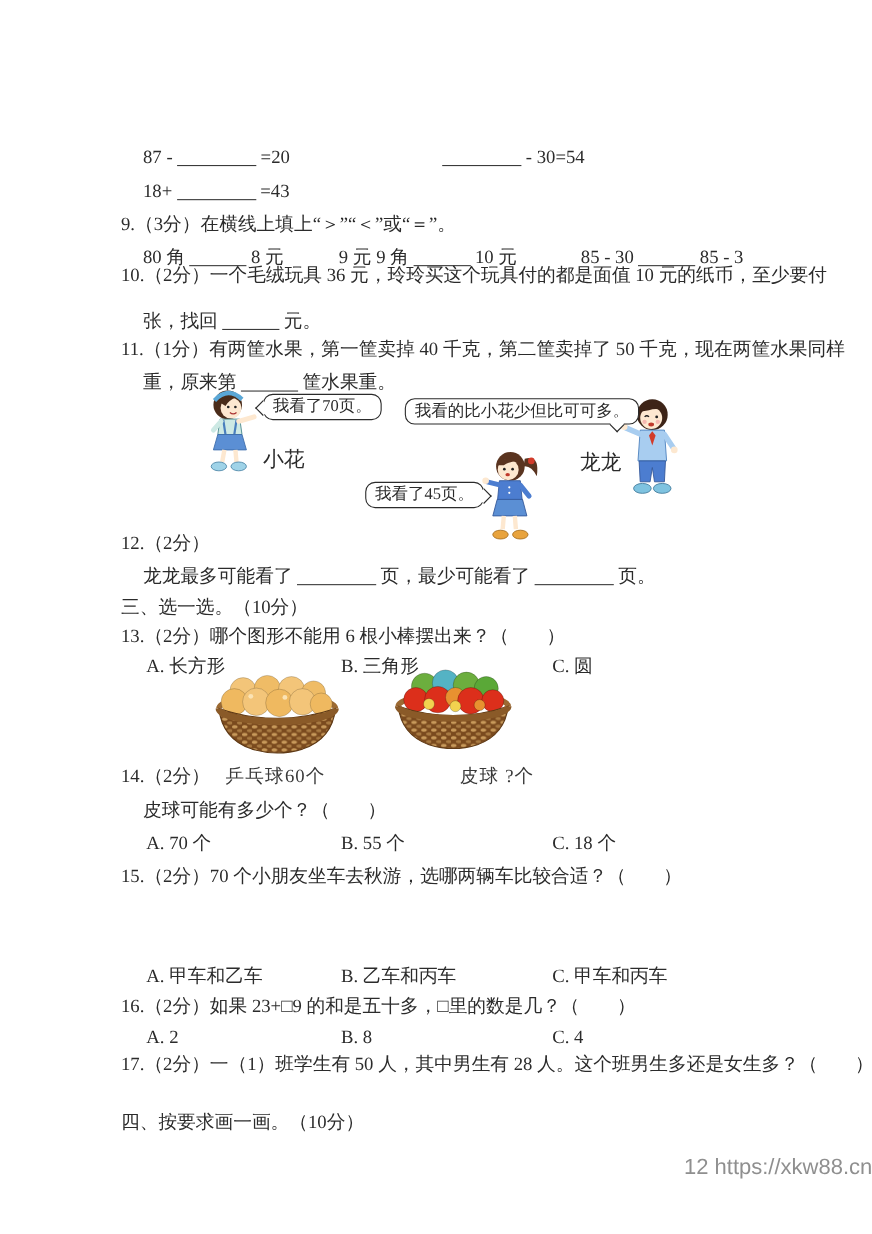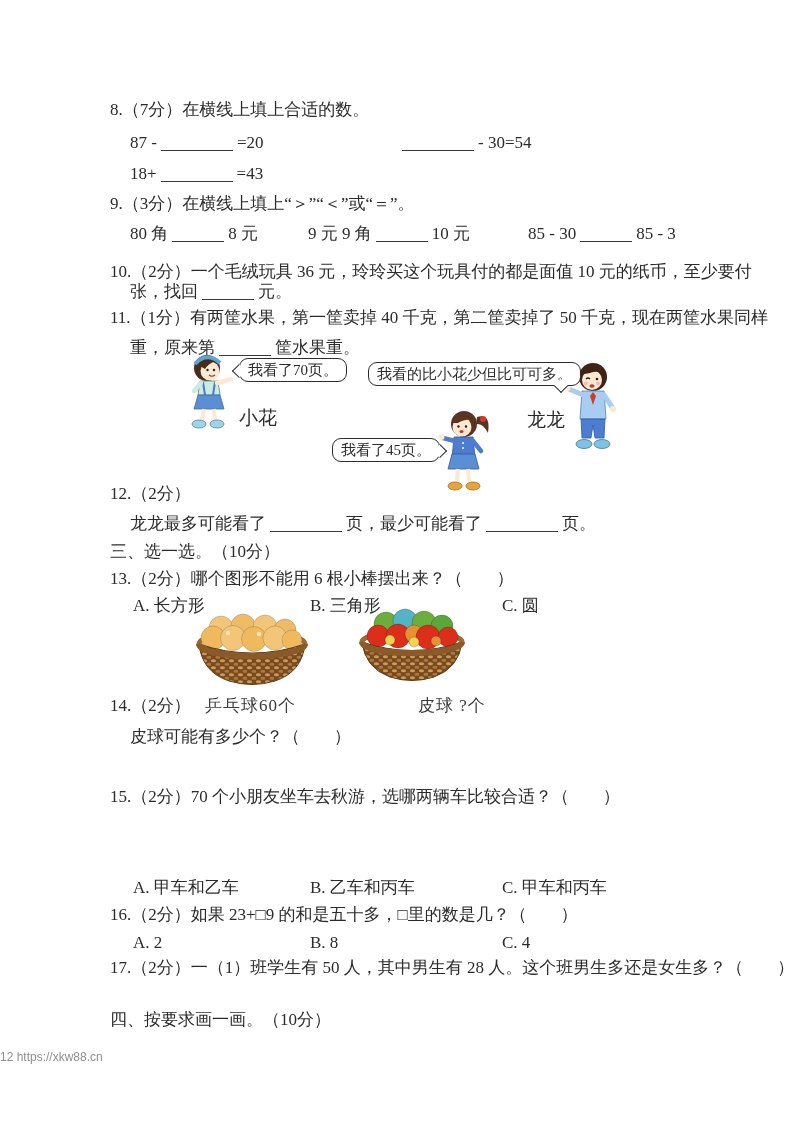--- a/index.html
+++ b/index.html
@@ -34,51 +34,48 @@
   .basket-label{position:absolute;font-size:17px;color:#3a3a3a;letter-spacing:1px;}
   
   .bus-table{
     position:absolute;left:135px;top:808px;border-collapse:collapse;
     font-size:16.5px;color:#2b2b2b;
   }
   .bus-table td{
     border:1px solid #3a3a3a;width:127px;height:31px;text-align:center;padding:0;
   }
   .footer{
-    position:absolute;left:0;top:1050px;width:100%;text-align:left;
+    position:absolute;left:0;top:1050px;width:100%;text-align:right;
     font-family:"Liberation Sans","DejaVu Sans",sans-serif;
-    font-size:12px;color:#8f8f8f;
+    font-size:20px;color:#8f8f8f;
   }
 </style>
 </head>
 <body>
 
 <div class="page">
 
-  <div class="ln" style="top:98px">
-    <span class="seg" style="left:110px">8.（7分）在横线上填上合适的数。</span>
-  </div>
   <div class="ln" style="top:131px">
     <span class="seg" style="left:130px"><span>87 -</span><span class="blank b72"></span><span>=20</span></span>
     <span class="seg" style="left:402px"><span class="blank b72" style="margin-left:0"></span><span>- 30=54</span></span>
   </div>
   <div class="ln" style="top:162px">
     <span class="seg" style="left:130px"><span>18+</span><span class="blank b72"></span><span>=43</span></span>
   </div>
 
   <div class="ln" style="top:192px">
     <span class="seg" style="left:110px">9.（3分）在横线上填上“＞”“＜”或“＝”。</span>
   </div>
   <div class="ln" style="top:222px">
     <span class="seg" style="left:130px"><span>80 角</span><span class="blank b52"></span><span>8 元</span></span>
     <span class="seg" style="left:308px"><span>9 元 9 角</span><span class="blank b52"></span><span>10 元</span></span>
     <span class="seg" style="left:528px"><span>85 - 30</span><span class="blank b52"></span><span>85 - 3</span></span>
   </div>
 
-  <div class="ln" style="top:260px">
+  <div class="ln" style="top:238px">
     <span class="seg" style="left:110px">10.（2分）一个毛绒玩具 36 元，玲玲买这个玩具付的都是面值 10 元的纸币，至少要付</span>
   </div>
   <div class="ln" style="top:280px">
     <span class="seg" style="left:130px"><span>张，找回</span><span class="blank b52"></span><span>元。</span></span>
   </div>
 
   <div class="ln" style="top:306px">
     <span class="seg" style="left:110px">11.（1分）有两筐水果，第一筐卖掉 40 千克，第二筐卖掉了 50 千克，现在两筐水果同样</span>
   </div>
   <div class="ln" style="top:336px">
@@ -237,20 +234,25 @@
   </div>
 
   <div class="ln" style="top:694px">
     <span class="seg" style="left:110px">14.（2分）</span>
     <span class="basket-label" style="left:205px">乒乓球60个</span>
     <span class="basket-label" style="left:418px">皮球 ?个</span>
   </div>
   <div class="ln" style="top:725px">
     <span class="seg" style="left:130px">皮球可能有多少个？（　　）</span>
   </div>
+  <div class="ln" style="top:755px">
+    <span class="opt" style="left:133px">A. 70 个</span>
+    <span class="opt" style="left:310px">B. 55 个</span>
+    <span class="opt" style="left:502px">C. 18 个</span>
+  </div>
 
   <div class="ln" style="top:785px">
     <span class="seg" style="left:110px">15.（2分）70 个小朋友坐车去秋游，选哪两辆车比较合适？（　　）</span>
   </div>
   <div class="ln" style="top:876px">
     <span class="opt" style="left:133px">A. 甲车和乙车</span>
     <span class="opt" style="left:310px">B. 乙车和丙车</span>
     <span class="opt" style="left:502px">C. 甲车和丙车</span>
   </div>
 

